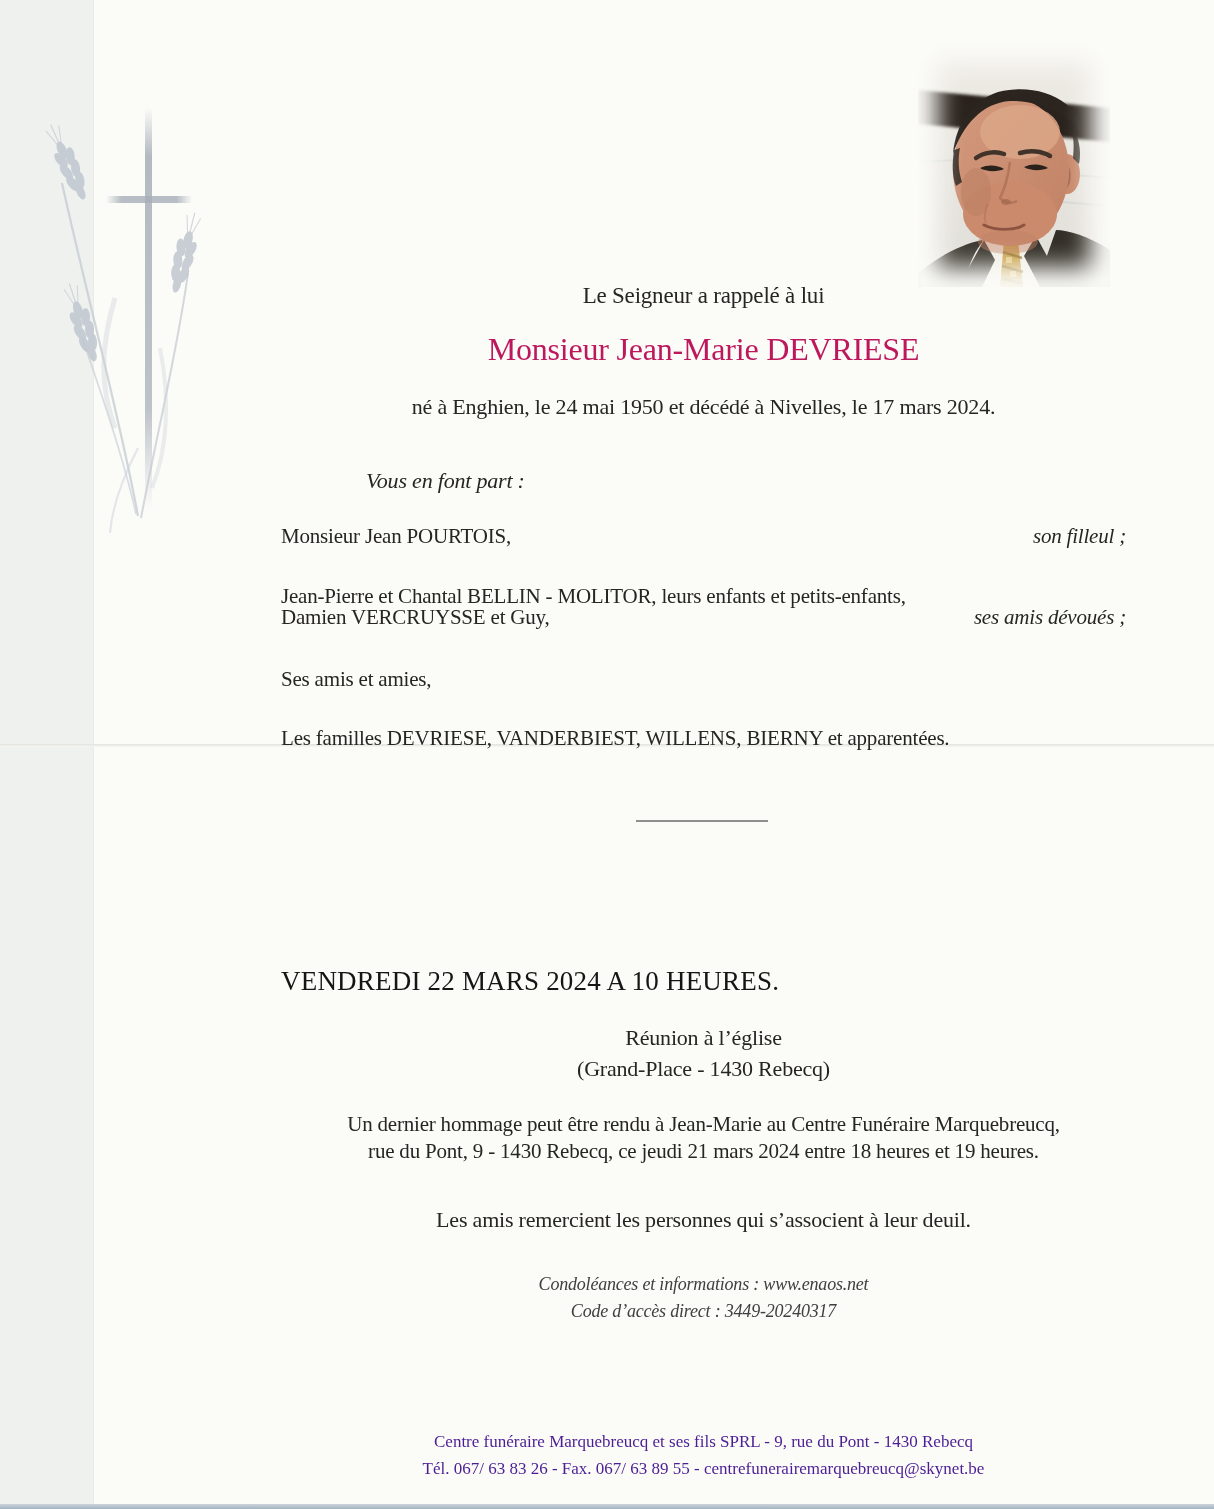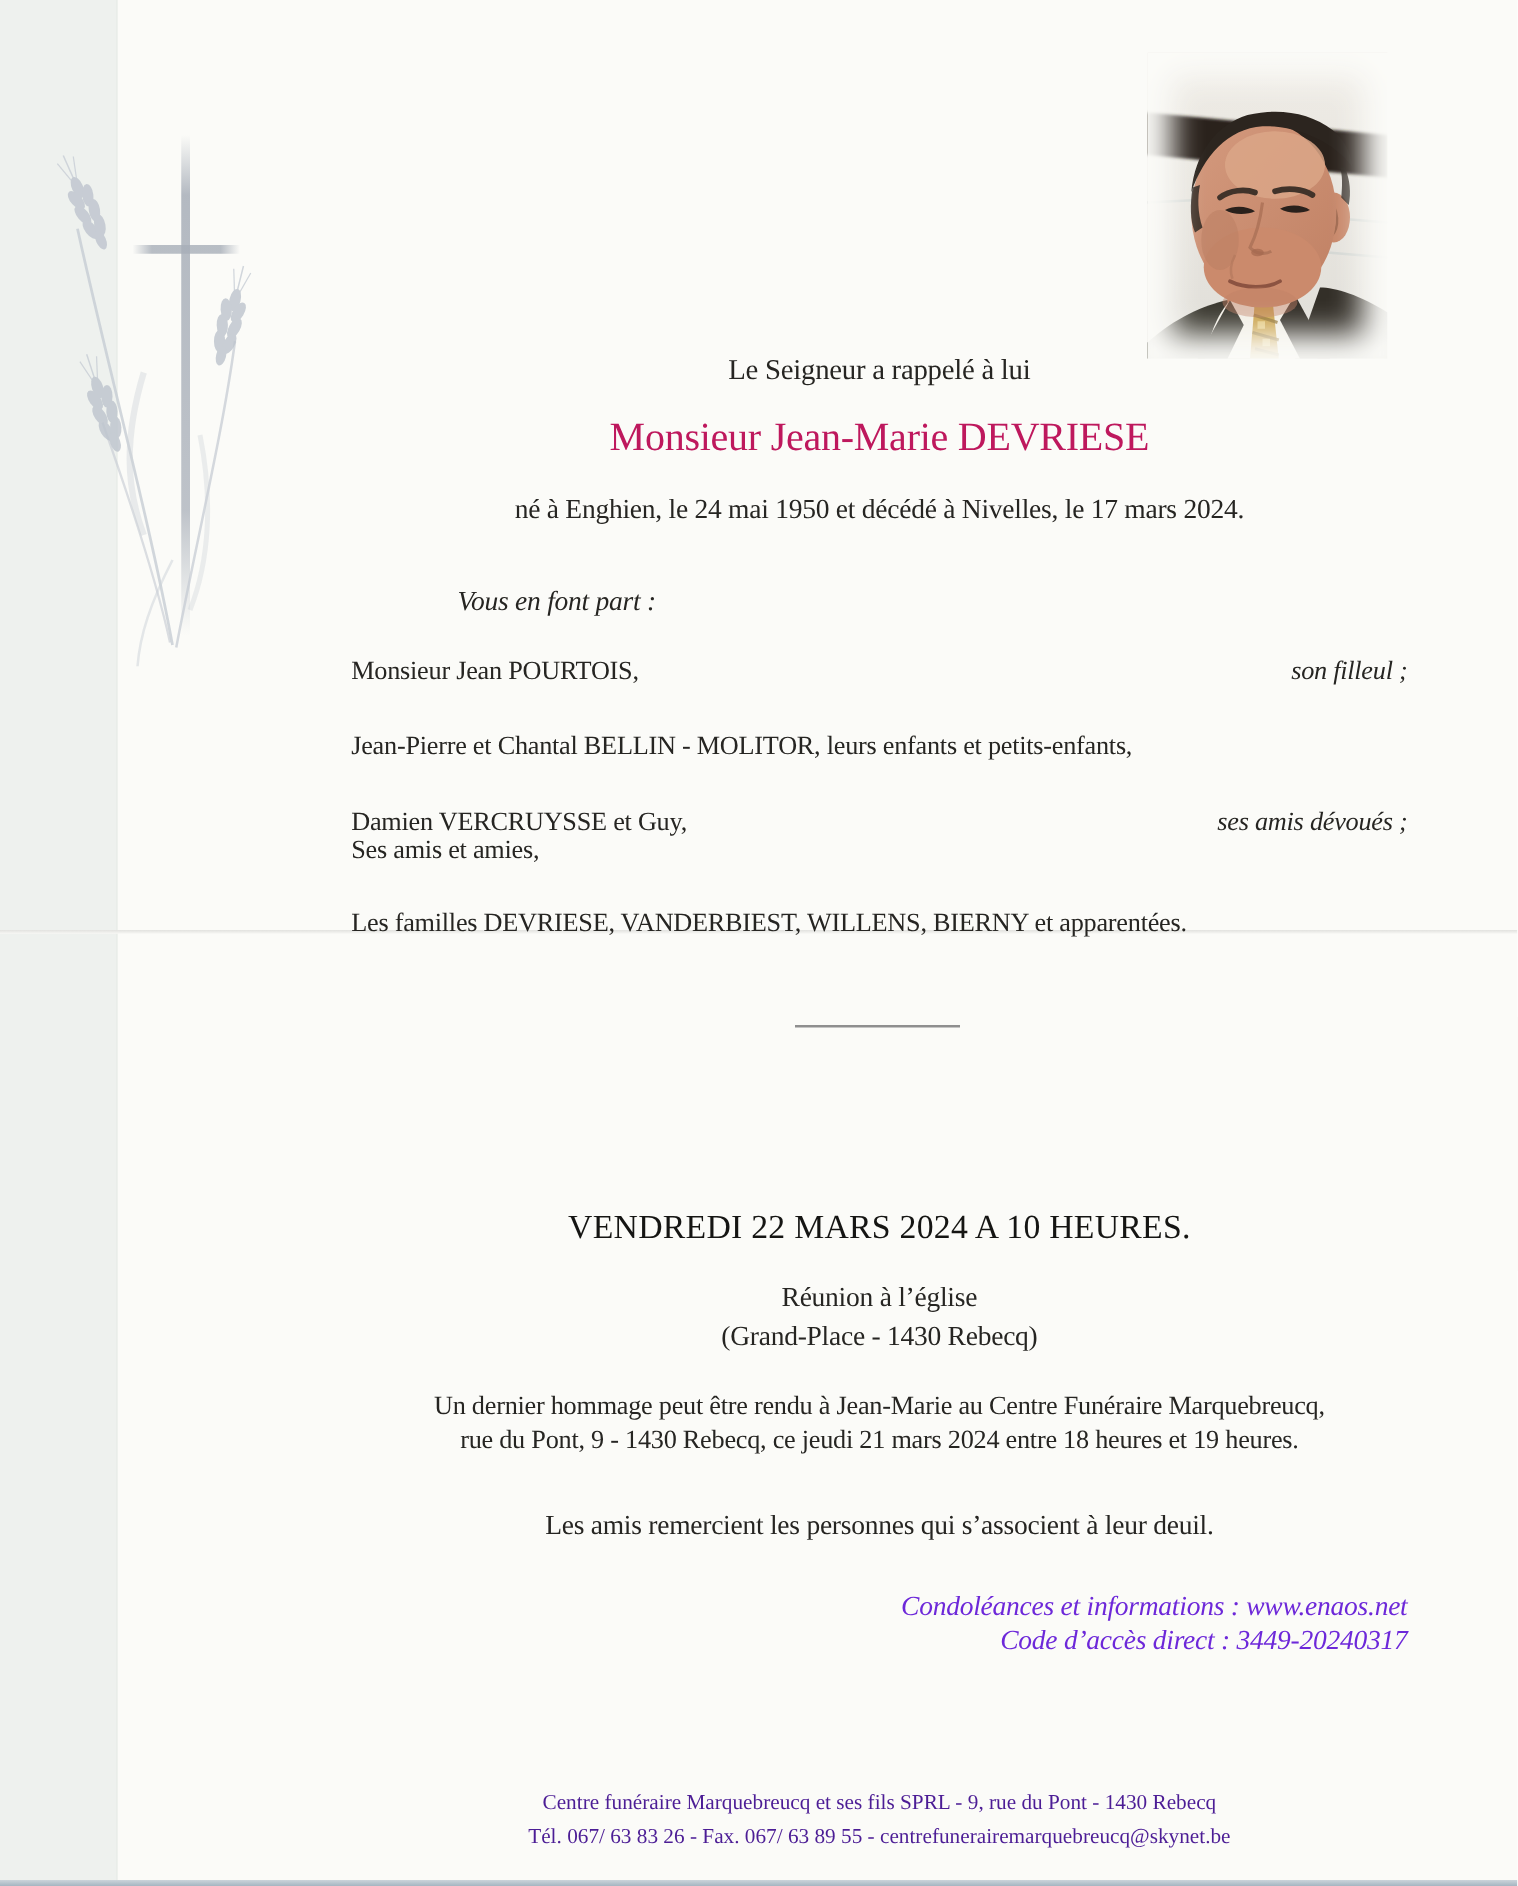--- a/index.html
+++ b/index.html
@@ -32,30 +32,30 @@
   }
   .content > div, .content > h1 {
     position:absolute; margin:16px; width:100%; line-height:27px; font-weight:normal;
   }
   .intro   { top:266px; font-size:23px; text-align:center; }
   .title   { top:320px; font-size:32px; font-weight:bold; text-align:center; color:#be185d; white-space:nowrap; }
   .dates   { top:377px; font-size:22px; text-align:center; white-space:nowrap; }
   .content > div.part-label { top:451px; left:85px; width:auto; font-style:italic; font-size:22px; }
   .row { display:flex; justify-content:space-between; }
   .row .rel { font-style:italic; }
-  .r0 { top:507px; } .r1 { top:567px; } .r2 { top:628px; } .r3 { top:650px; } .r4 { top:709px; }
+  .r0 { top:507px; } .r1 { top:567px; } .r2 { top:588px; } .r3 { top:650px; } .r4 { top:709px; }
   .content > div.divider { top:804px; left:355px; width:132px; height:2px; background:#8f8f8f; }
   .ceremony-par { top:860px; line-height:34px; }
   .ceremony-par div, .tribute div, .condolences div, .footer div { white-space:nowrap; }
-  .datetime { top:952px; font-size:27px; font-weight:bold; text-align:center; color:#151513; letter-spacing:0.2px; white-space:nowrap; }
+  .datetime { top:952px; font-size:27px; font-weight:bold; color:#151513; letter-spacing:0.2px; white-space:nowrap; }
   .meeting  { top:1008px; font-size:22px; text-align:center; }
   .meeting-place { top:1039px; font-size:22px; text-align:center; }
   .tribute  { top:1095px; line-height:34px; text-align:center; }
   .thanks   { top:1190px; font-size:22px; text-align:center; }
-  .condolences { top:1255px; text-align:right; font-style:italic; font-weight:bold; font-size:22px; line-height:31px; color:#6d28d9; }
+  .condolences { top:1255px; text-align:center; font-style:italic; font-weight:bold; font-size:18px; line-height:31px; color:#404040; }
   .footer   { top:1412px; text-align:center; font-size:17px; line-height:29px; letter-spacing:0; color:#4c1d95; }
 </style>
 </head>
 <body>
 
 <div class="page">
 
   <div class="left-strip"></div>
   <div class="fold-line"></div>
 

